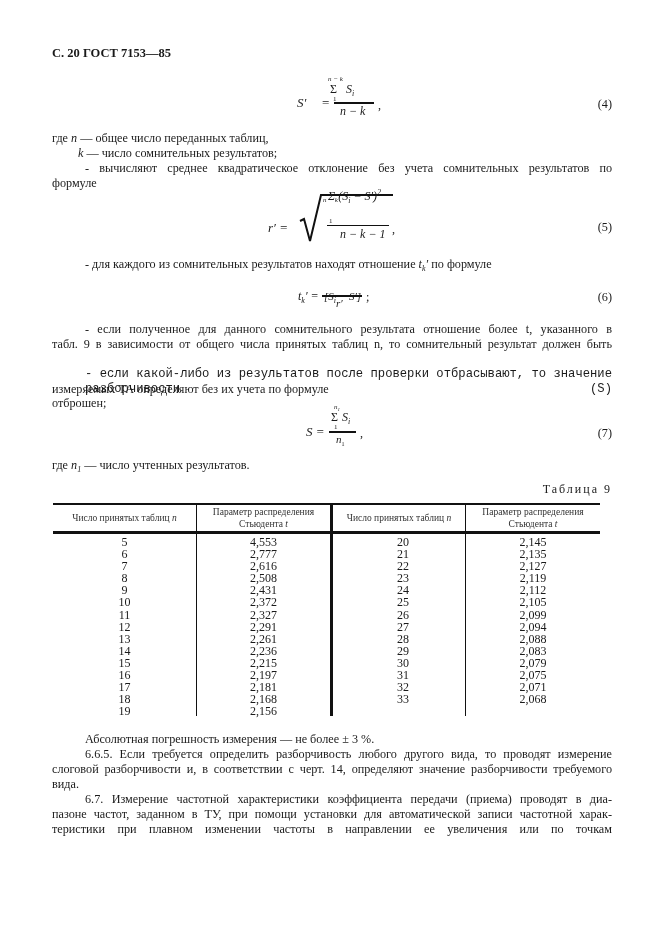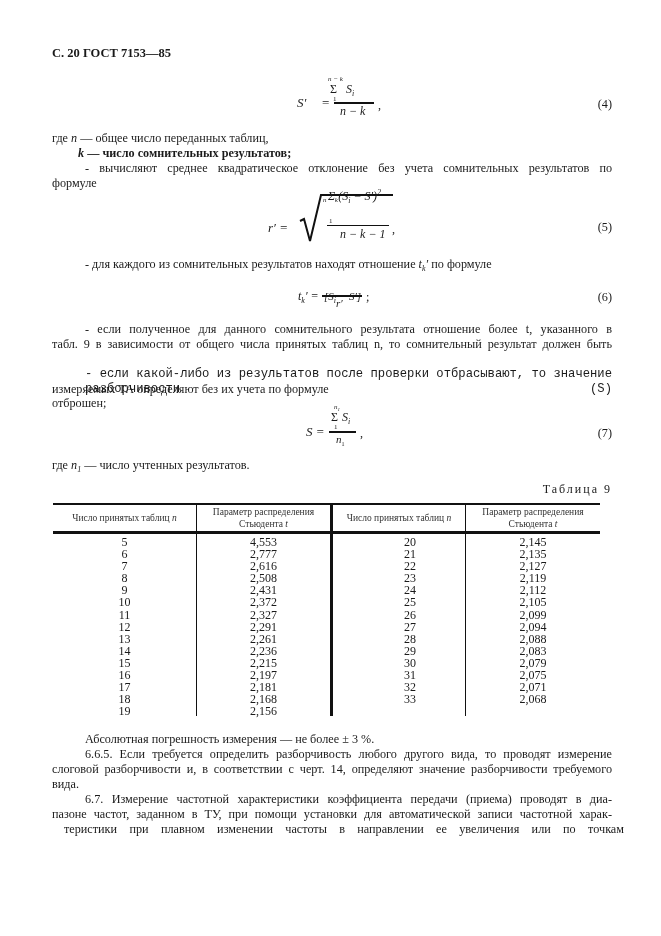--- a/index.html
+++ b/index.html
@@ -42,21 +42,21 @@
   <span class="abs" style="left:322px;top:95px;font-size:13px;">=</span>
   <div class="frac-bar" style="left:334px;top:102px;width:40px;"></div>
   <span class="abs it" style="left:340px;top:104px;font-size:12px;">n − k</span>
   <span class="abs" style="left:378px;top:98px;">,</span>
   <span class="eqno" style="top:97px;">(4)</span>
 </div>
 
 <div class="line" style="top:131px;">
   <span>где </span><i>n</i><span> — общее число переданных таблиц,</span>
 </div>
-<div class="line" style="top:146px;padding-left:26px;box-sizing:border-box;font-weight:bold;">
+<div class="line" style="top:146px;padding-left:26px;box-sizing:border-box;">
   <i>k</i><span> — число сомнительных результатов;</span>
 </div>
 <div class="line justify ind" style="top:161px;">- вычисляют среднее квадратическое отклонение без учета сомнительных результатов по</div>
 <div class="line" style="top:176px;">формуле</div>
 
 <div>
   <span class="abs it" style="left:268px;top:220px;font-size:13px;">r′ =</span>
   <svg class="abs" style="left:298px;top:193px;" width="100" height="52">
     <polyline points="2,28 6,26 12,48 23,2 95,2" fill="none" stroke="#111" stroke-width="2"></polyline>
   </svg>
@@ -145,21 +145,21 @@
       <div>2,327</div>
       <div>2,291</div>
       <div>2,261</div>
       <div>2,236</div>
       <div>2,215</div>
       <div>2,197</div>
       <div>2,181</div>
       <div>2,168</div>
       <div>2,156</div>
   </div>
-  <div class="col" style="left:344px;top:536px;width:132px;">
+  <div class="col" style="left:337px;top:536px;width:132px;">
     <div>20</div>
       <div>21</div>
       <div>22</div>
       <div>23</div>
       <div>24</div>
       <div>25</div>
       <div>26</div>
       <div>27</div>
       <div>28</div>
       <div>29</div>
@@ -185,13 +185,13 @@
       <div>2,068</div>
   </div>
 </div>
 
 <div class="line ind" style="top:732px;">Абсолютная погрешность измерения — не более ± 3 %.</div>
 <div class="line justify ind" style="top:747px;">6.6.5. Если требуется определить разборчивость любого другого вида, то проводят измерение</div>
 <div class="line justify" style="top:762px;">слоговой разборчивости и, в соответствии с черт. 14, определяют значение разборчивости требуемого</div>
 <div class="line" style="top:777px;">вида.</div>
 <div class="line justify ind" style="top:792px;">6.7. Измерение частотной характеристики коэффициента передачи (приема) проводят в диа-</div>
 <div class="line justify" style="top:807px;">пазоне частот, заданном в ТУ, при помощи установки для автоматической записи частотной харак-</div>
-<div class="line justify" style="top:822px;margin-left:12px;">теристики при плавном изменении частоты в направлении ее увеличения или по точкам</div>
+<div class="line justify" style="top:822px;">теристики при плавном изменении частоты в направлении ее увеличения или по точкам</div>
 
 </body></html>

